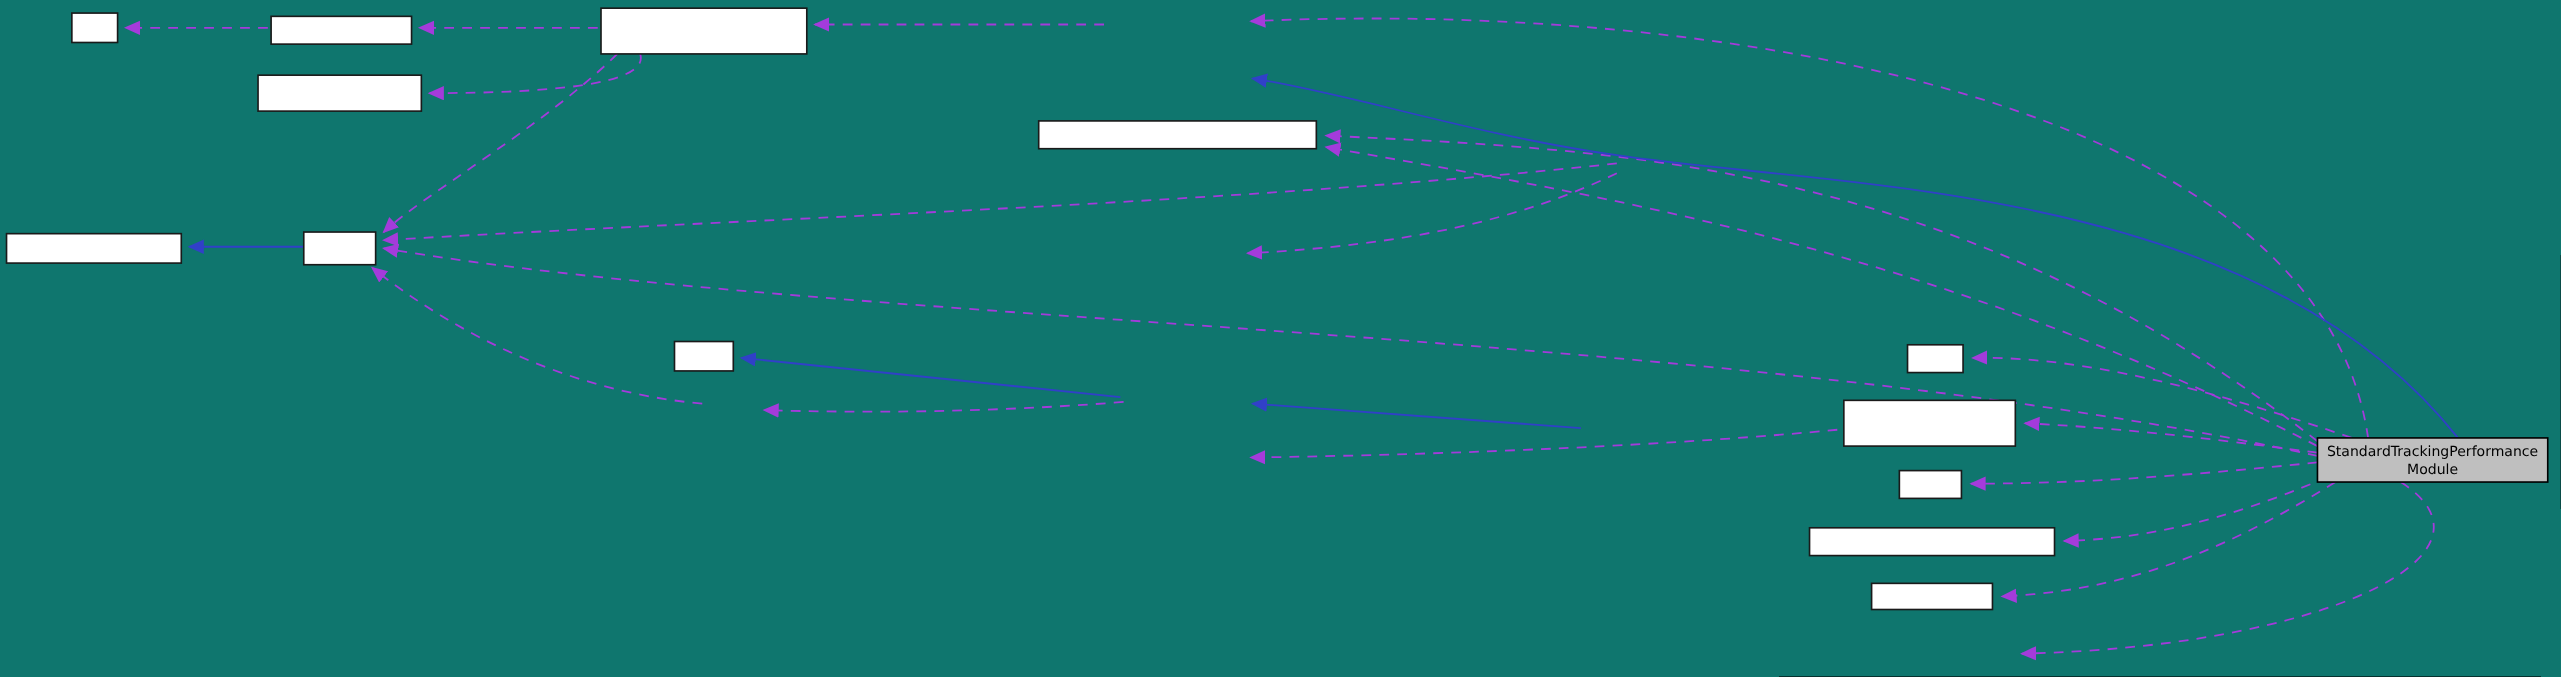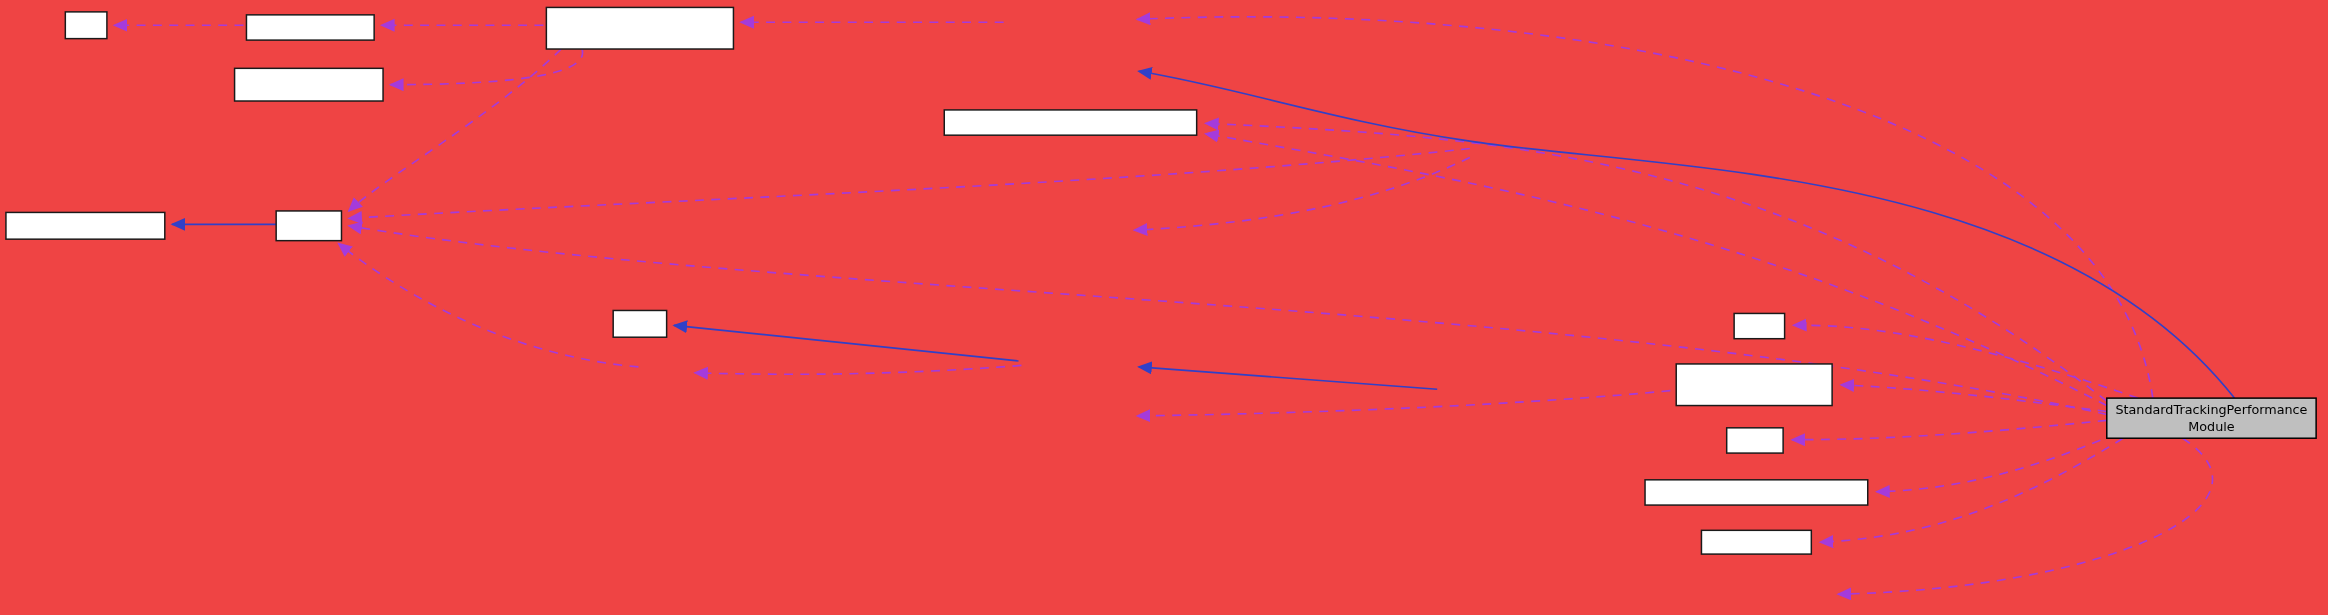--- a/index.html
+++ b/index.html
@@ -1,16 +1,16 @@
 <!DOCTYPE html>
 <html><head>
 <meta charset="utf-8">
 <style>
   html,body{margin:0;padding:0;background:#000;}
-  .canvas{position:relative;width:2328px;height:615px;background:#ef4444;overflow:hidden;}
+  .canvas{position:relative;width:2328px;height:615px;background:#0f766e;overflow:hidden;}
   svg{display:block;}
   .edge{fill:none;stroke:#A43BDB;stroke-width:1.1;stroke-dasharray:6 5;}
   .edge.blue{stroke:#3140C8;stroke-dasharray:none;}
   .node{fill:#ffffff;stroke:#1a1a1a;stroke-width:1;}
   .node.highlight{fill:#BFBFBF;stroke:#000;}
   .node-label{font-family:"DejaVu Sans","Liberation Sans",sans-serif;font-size:8.6px;fill:#000;text-anchor:middle;}
 </style>
 </head>
 <body>
 

